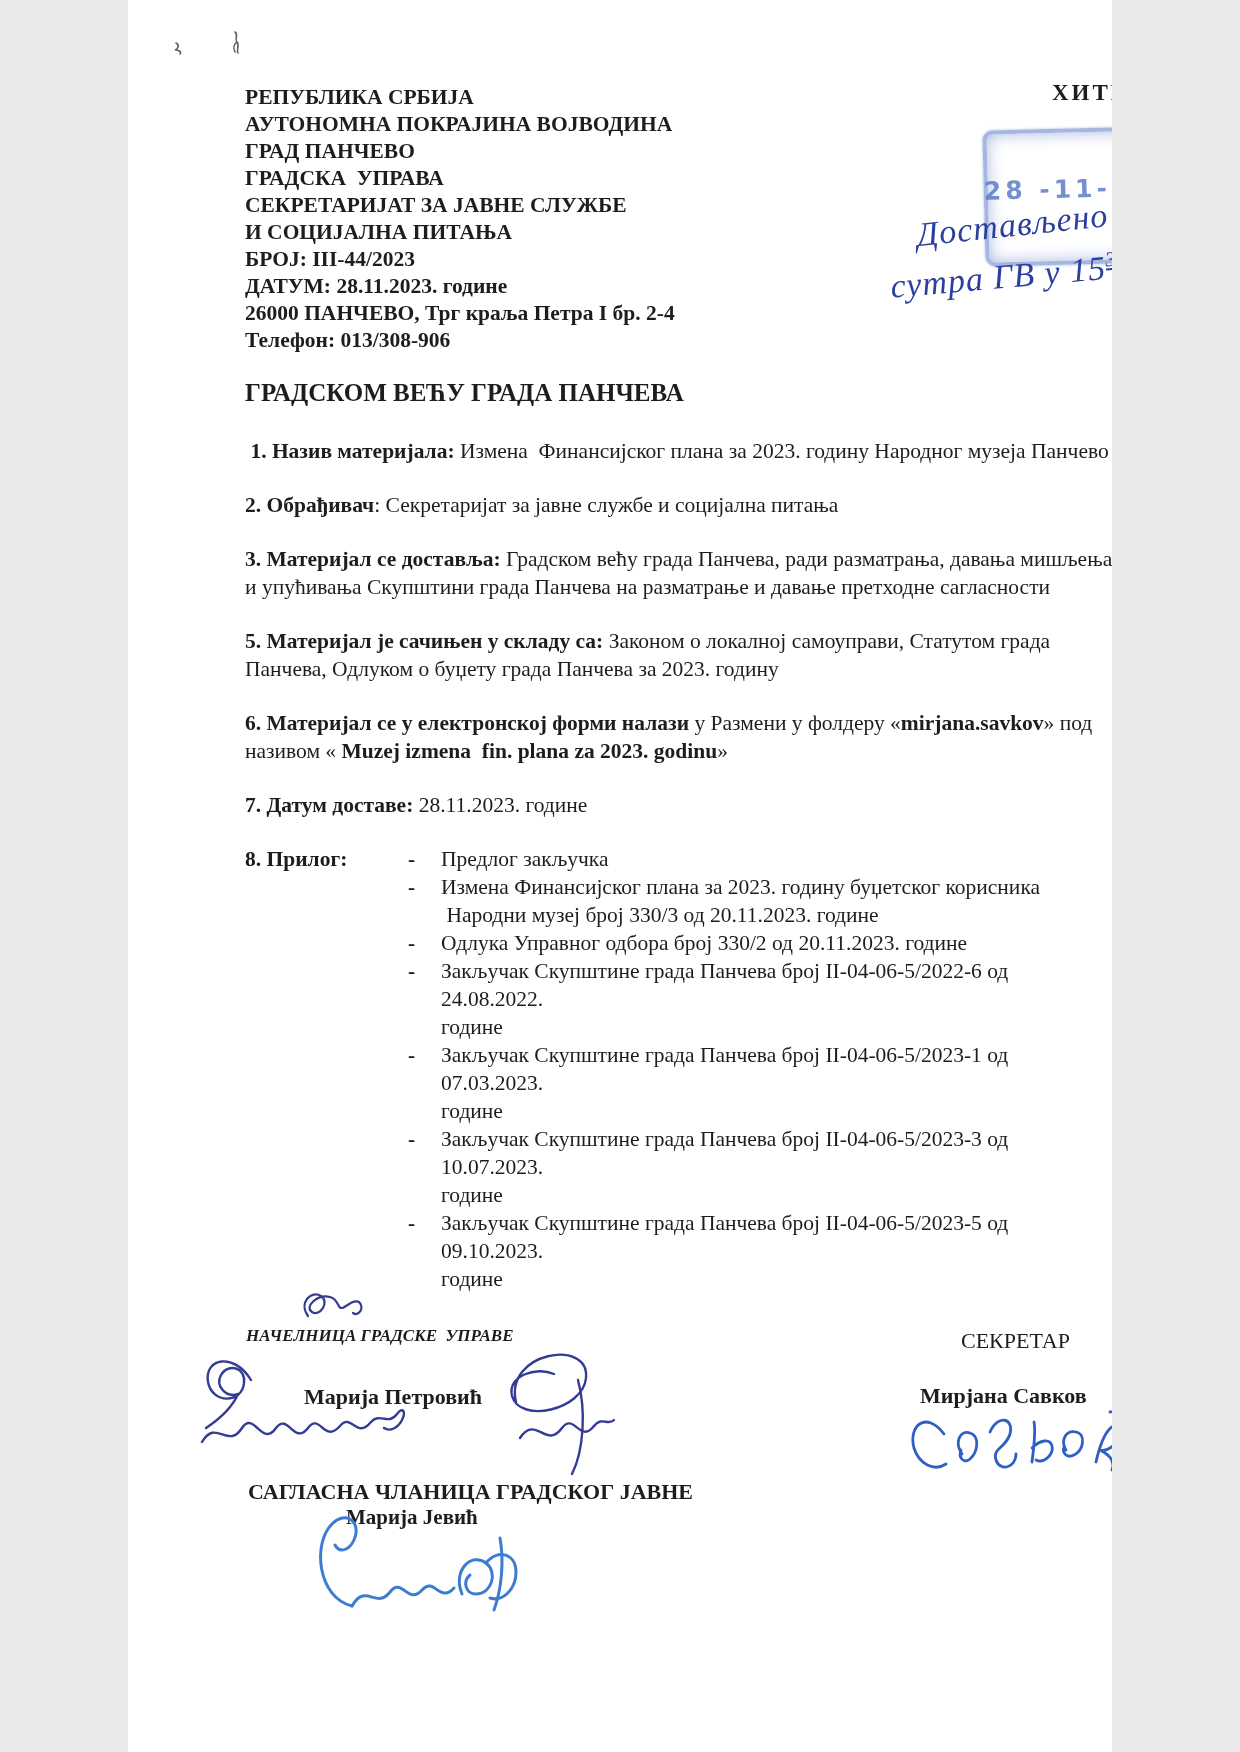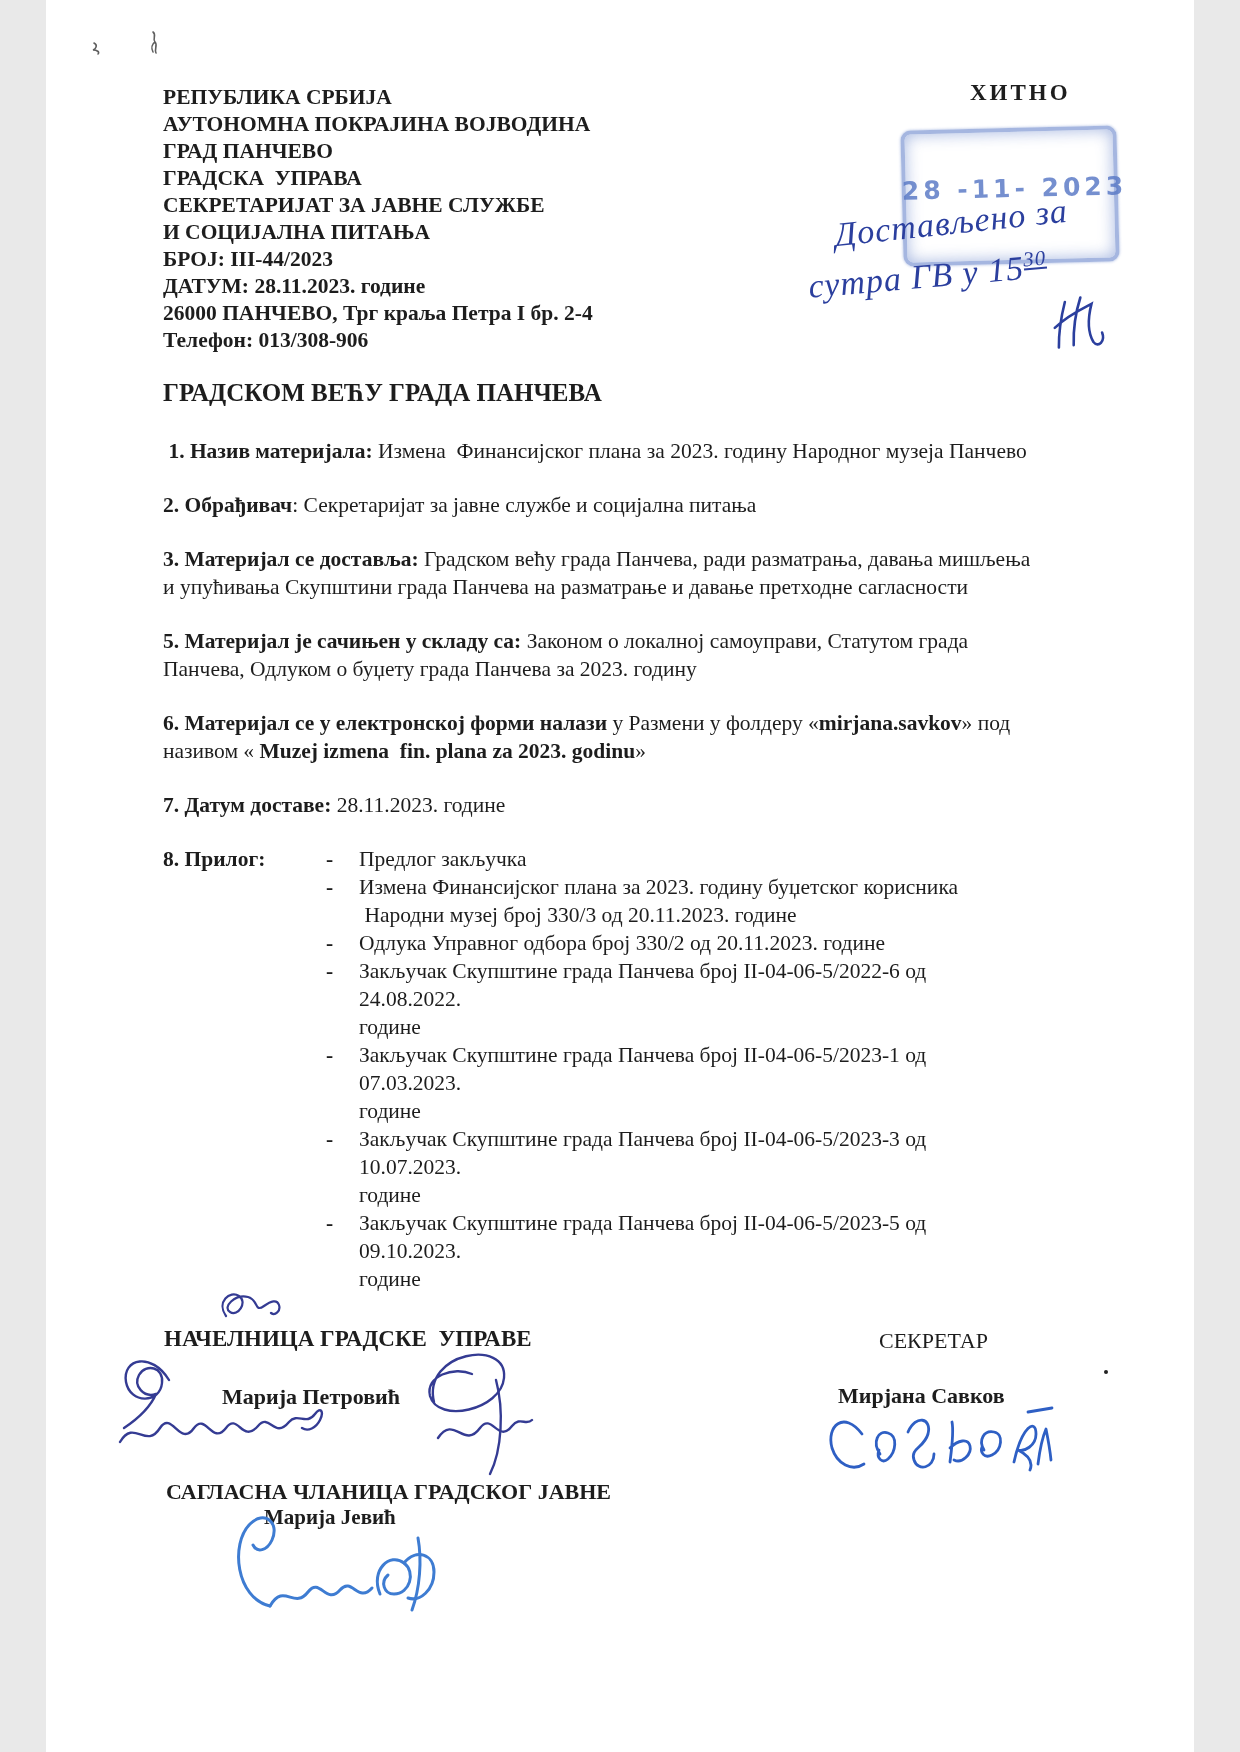--- a/index.html
+++ b/index.html
@@ -1,17 +1,17 @@
 <!DOCTYPE html>
 <html style="--stamp-blue: #5d7cc7; --ink-note: #2b3f9e; --ink-chief: #343b93; --ink-member: #3e7cd2; --ink-secretary: #2e5fc4;"><head>
 <meta charset="utf-8">
 <style>
   html,body{margin:0;padding:0;background:#e9e9e9;}
   .page{
-    position:relative;width:1148px;height:1752px;margin:0 auto;
+    position:relative;width:984px;height:1752px;margin:0 auto;
     background:#ffffff;overflow:hidden;
     font-family:"Liberation Serif",serif;color:#1d1d1d;
   }
 
   .letterhead{
     position:absolute;left:117px;top:84px;
     font-weight:bold;font-size:21.5px;line-height:27px;white-space:pre-wrap;
   }
   .urgent{
     position:absolute;left:924px;top:80px;
@@ -43,21 +43,21 @@
   .item .b{font-weight:bold;}
   .item8{display:flex;margin:0;}
   .item8-label{font-weight:bold;width:163px;flex:none;}
   .att-list{flex:1;}
   .att-row{display:flex;}
   .att-dash{width:33px;flex:none;font-weight:bold;}
   .att-text{white-space:pre-wrap;max-width:660px;}
 
   
   .sig-label{position:absolute;font-weight:bold;}
-  .chief-title{left:118px;top:1326px;font-size:23px;white-space:pre-wrap;}
+  .chief-title{left:118px;top:1326px;font-size:17px;white-space:pre-wrap;font-style:italic;}
   .secretary-title{position:absolute;left:833px;top:1328px;font-size:22px;font-weight:normal;}
   .chief-name{left:176px;top:1384px;font-size:22px;}
   .secretary-name{left:792px;top:1383px;font-size:22px;}
   .member-title{left:120px;top:1479px;font-size:22px;}
   .member-name{left:218px;top:1505px;font-size:21px;}
   .ink-dot{position:absolute;left:1058px;top:1370px;width:4px;height:4px;border-radius:50%;background:#222;}
 
   svg.sig{position:absolute;overflow:visible;}
   svg.sig path{fill:none;stroke-linecap:round;stroke-linejoin:round;}
   .sig-squiggle{left:172px;top:1286px;}

